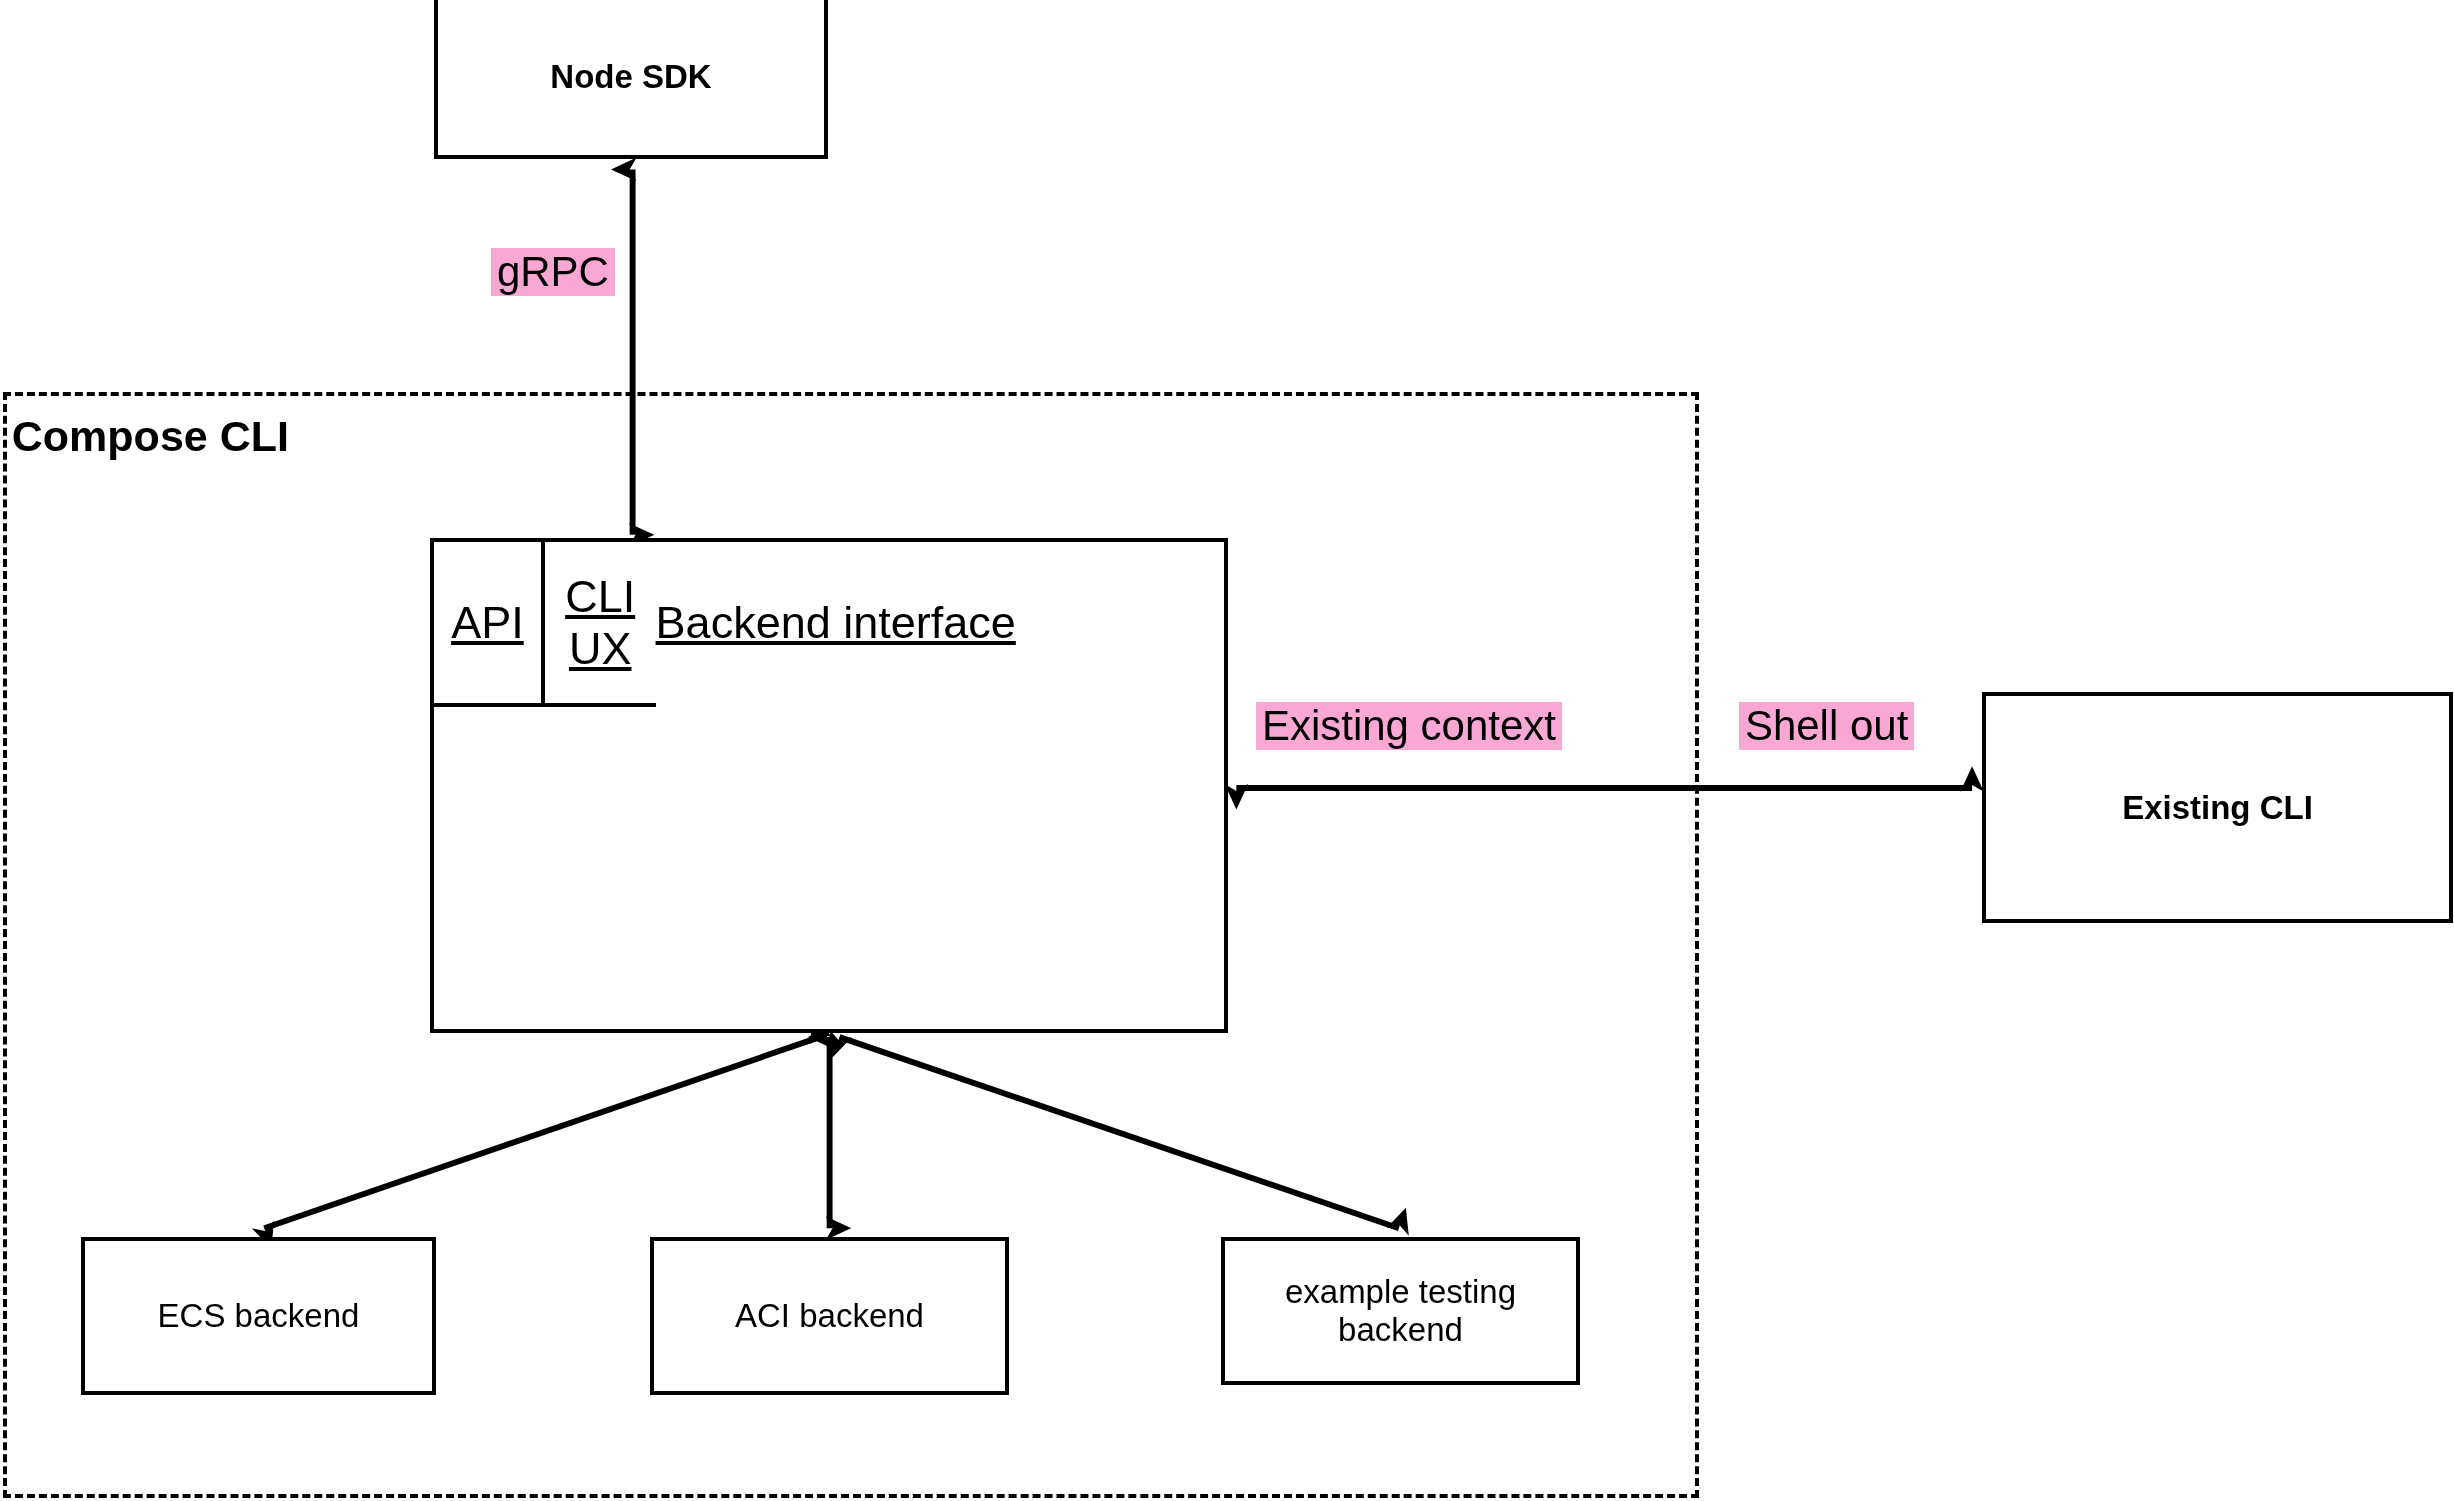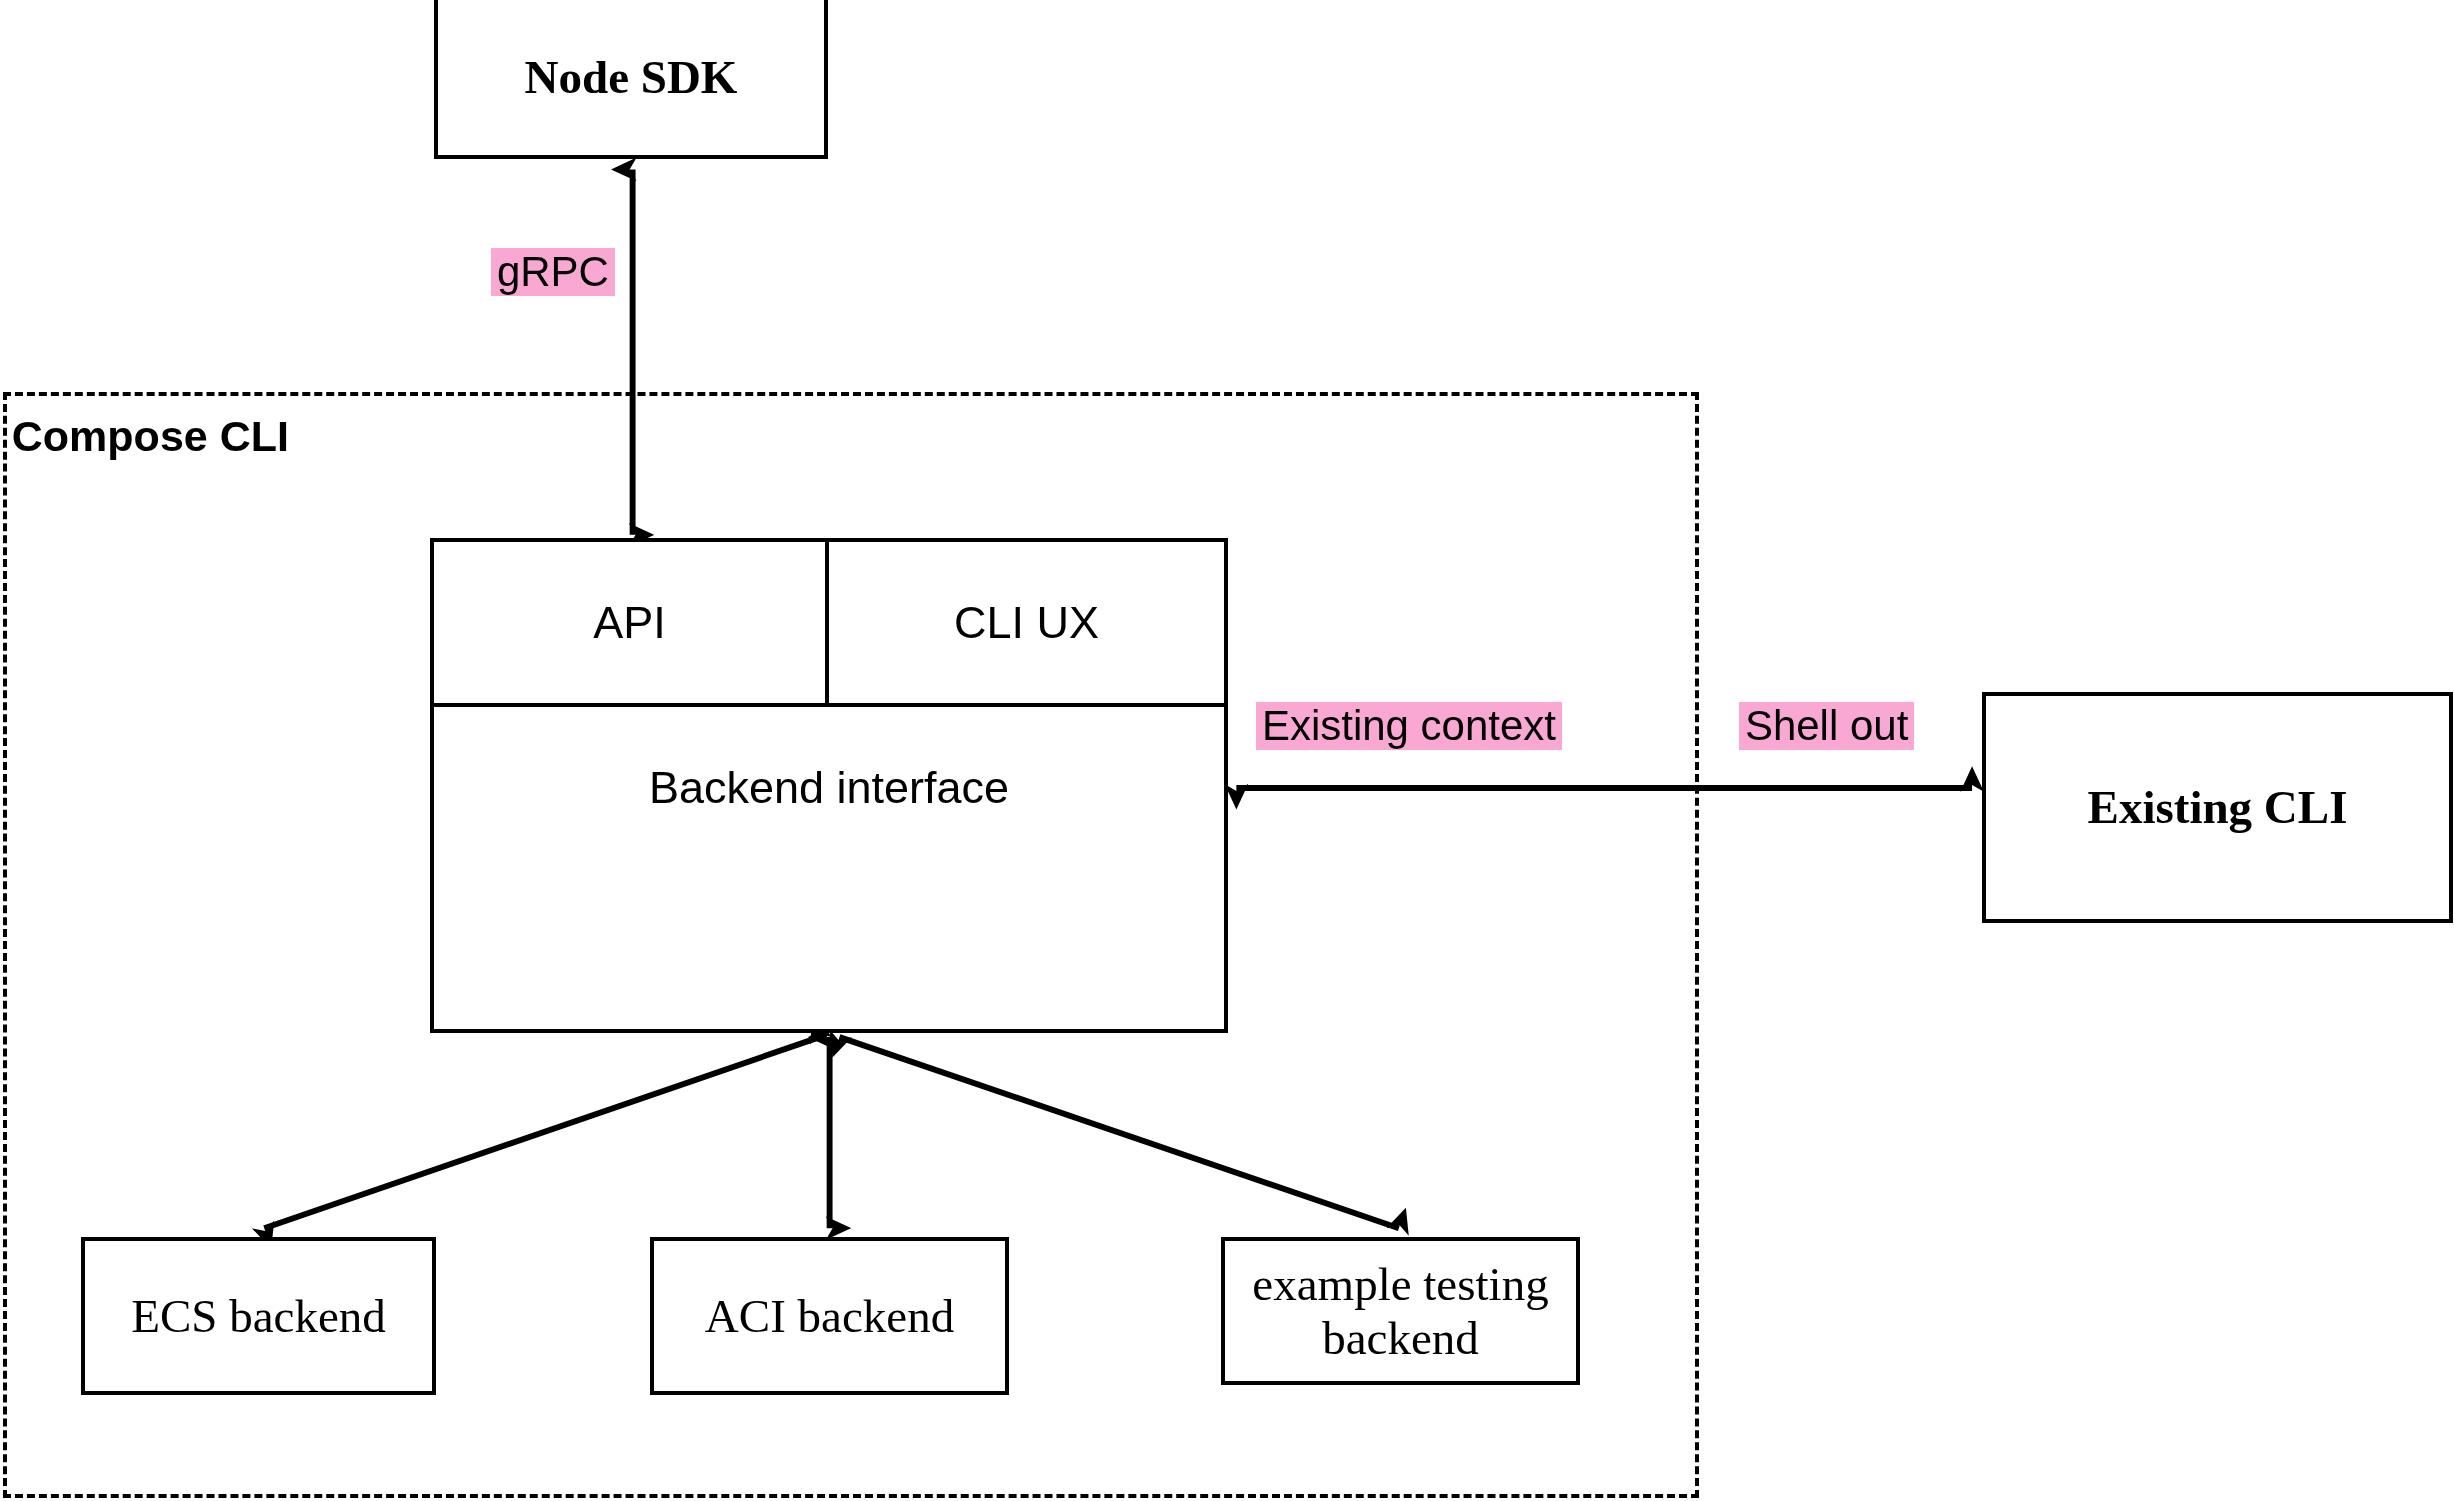--- a/index.html
+++ b/index.html
@@ -34,28 +34,29 @@
     justify-content: center;
     text-align: center;
     color: #000000;
     line-height: 1.15;
   }
   .node-label {
     display: block;
     padding: 0 9.9px;
   }
   .bold { font-weight: bold; }
-  .fs-46 { font-size: 47px; font-family: Liberation Serif, serif; }
+  .fs-46 { font-size: 33px; }
   .stack {
     position: absolute;
     box-sizing: border-box;
     border: 4.9px solid #000000;
     background: #ffffff;
     display: flex;
-    flex-direction: column;
+    flex-direction: row;
+    text-decoration: underline;
   }
   .stack-row {
     display: flex;
     flex-direction: row;
     box-sizing: border-box;
   }
   .stack-row.divided-below {
     border-bottom: 4.9px solid #000000;
   }
   .stack-cell {

